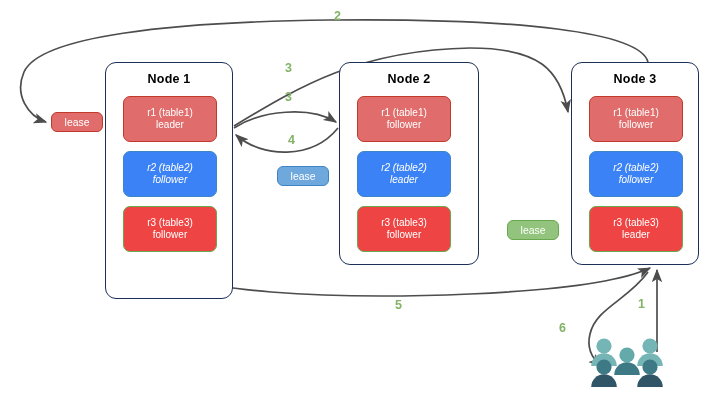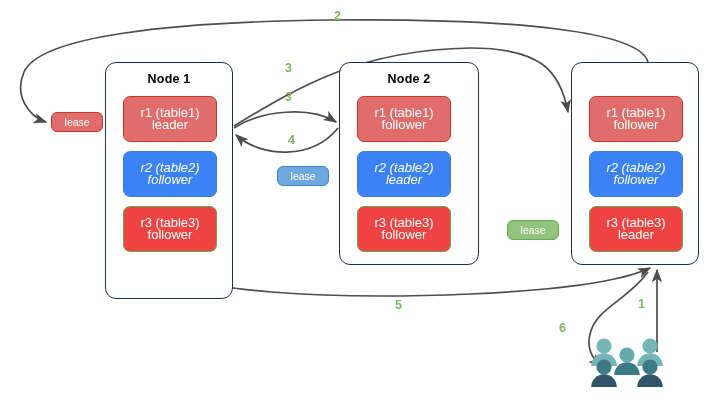--- a/index.html
+++ b/index.html
@@ -30,21 +30,21 @@
   }
 
   
   .replica{
     position:absolute;
     box-sizing:border-box;
     border-radius:7px;
     display:flex;align-items:center;justify-content:center;
     text-align:center;
     color:#ffffff;
-    font-size:13px;line-height:12.4px;
+    font-size:10px;line-height:12.4px;
     padding:4px 3px;
     border-width:1.4px;border-style:solid;
   }
   .replica span{display:block;}
   .r-red  {background:#e06c6c;border-color:#c0392b;}
   .r-blue {background:#3b82f6;border-color:#3d85c6;font-style:italic;}
   .r-green{background:#ef4444;border-color:#6aa84f;}
 
   
   .lease{
@@ -137,20 +137,21 @@
     </div>
     <div class="replica r-green" style="left:17px;top:143px;width:94px;height:46px;">
       <div>
         <span>r3 (table3)</span>
         <span>follower</span>
       </div>
     </div>
   </div>
 
   <div class="node" style="left:571px;top:62px;width:128px;height:203px;">
+    <div class="node-title">Node 3</div>
     <div class="replica r-red" style="left:17px;top:33px;width:94px;height:46px;">
       <div>
         <span>r1 (table1)</span>
         <span>follower</span>
       </div>
     </div>
     <div class="replica r-blue" style="left:17px;top:88px;width:94px;height:46px;">
       <div>
         <span>r2 (table2)</span>
         <span>follower</span>

